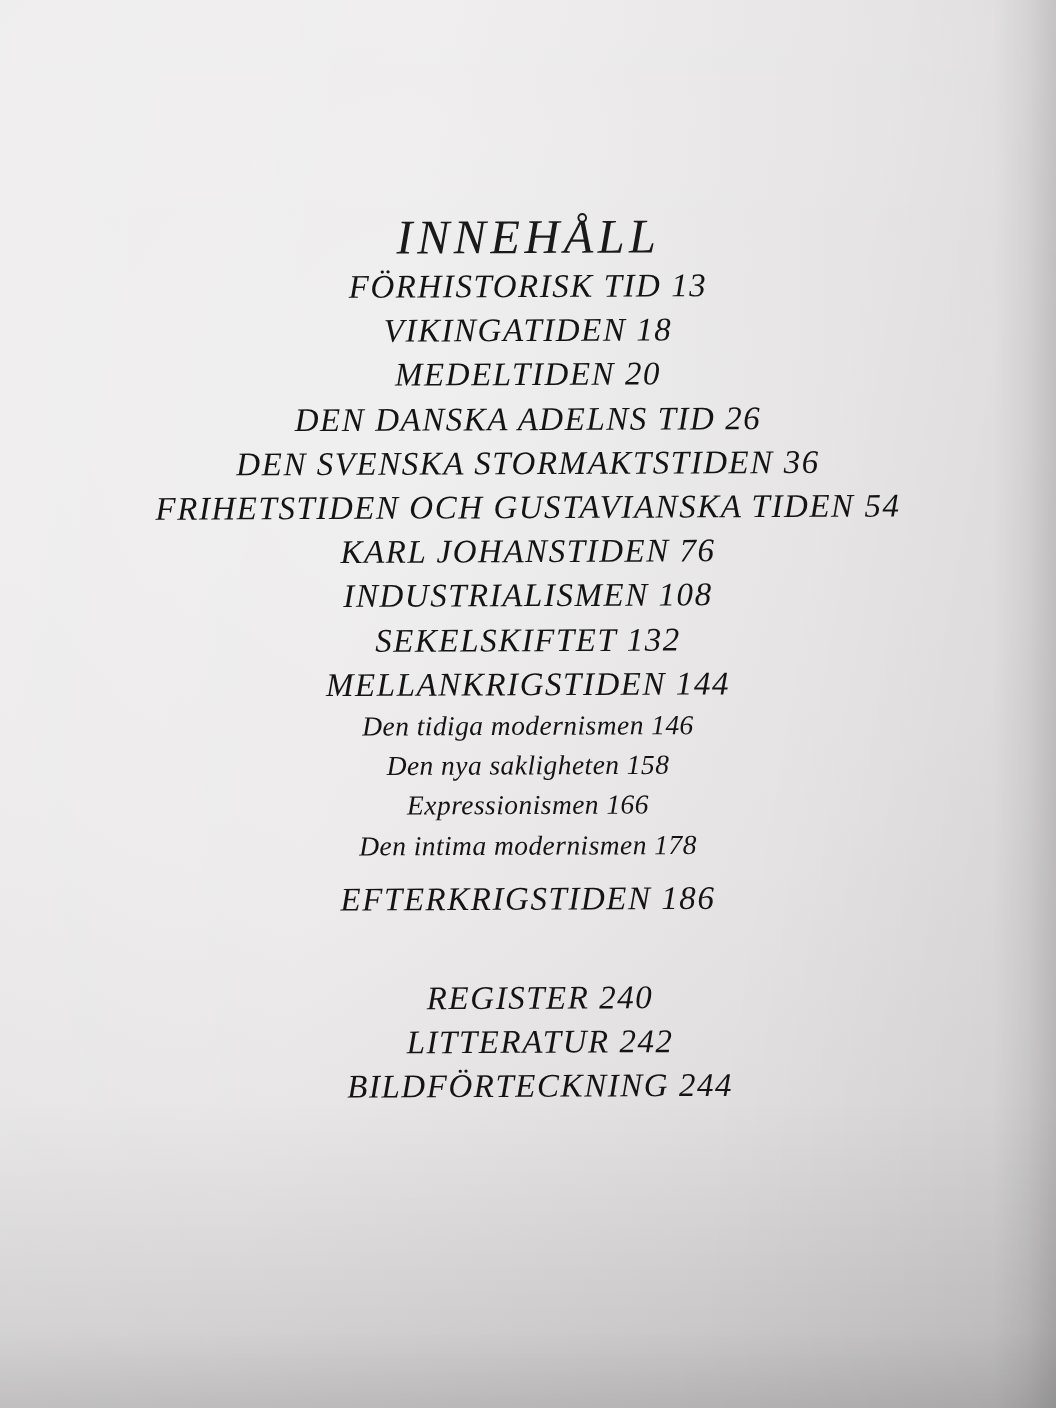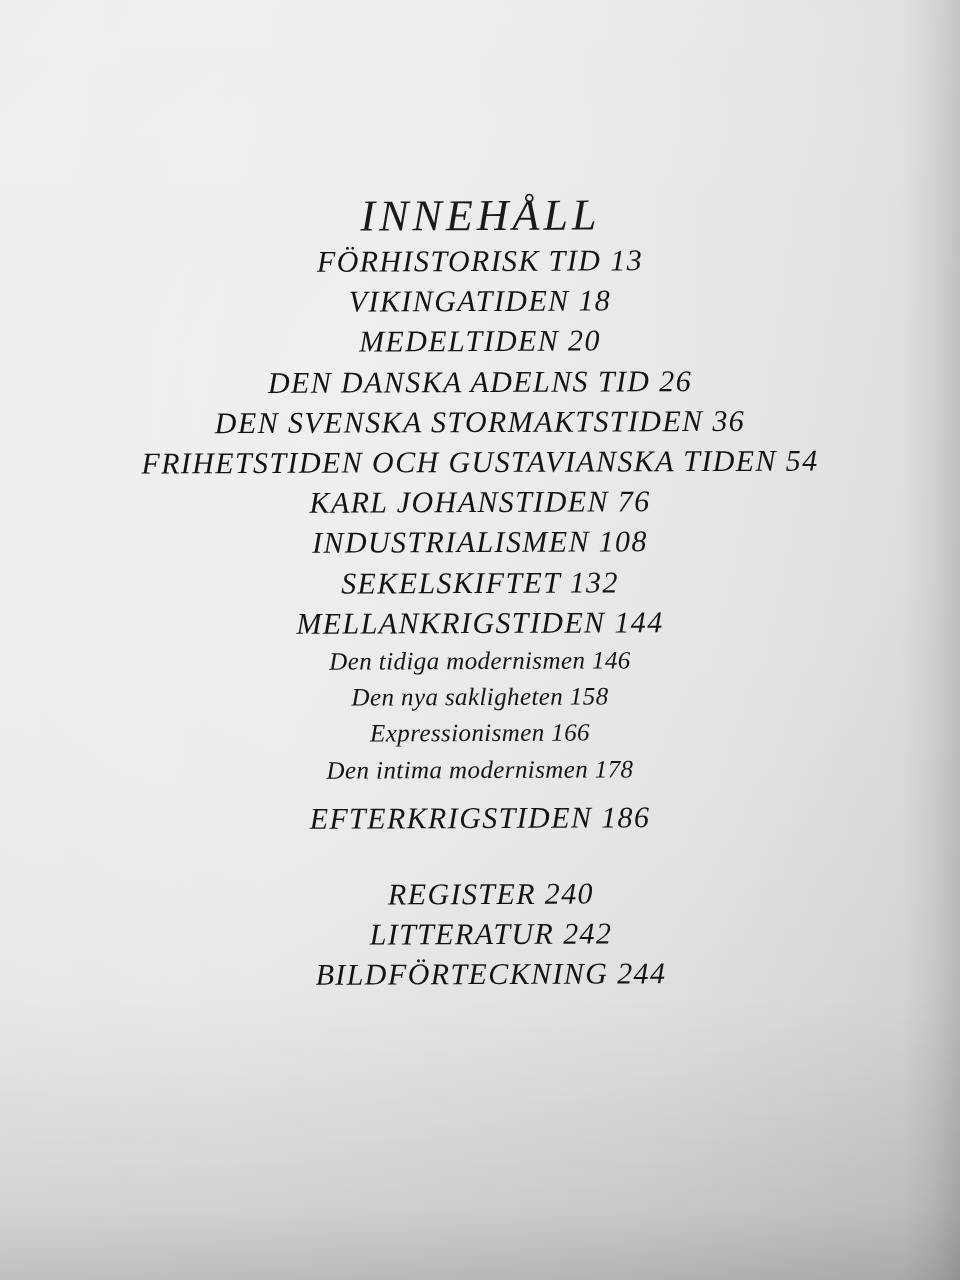--- a/index.html
+++ b/index.html
@@ -91,21 +91,21 @@
     letter-spacing: 1.4px;
   }
 
   .level-2 {
     font-size: 25px;
     letter-spacing: 0.4px;
     line-height: 1.45;
   }
 
   .group-back {
-    margin-top: 36px;
+    margin-top: 50px;
     padding-left: 22px;
   }
 
   .spacer-small {
     height: 10px;
   }
 </style>
 </head>
 <body>
 

